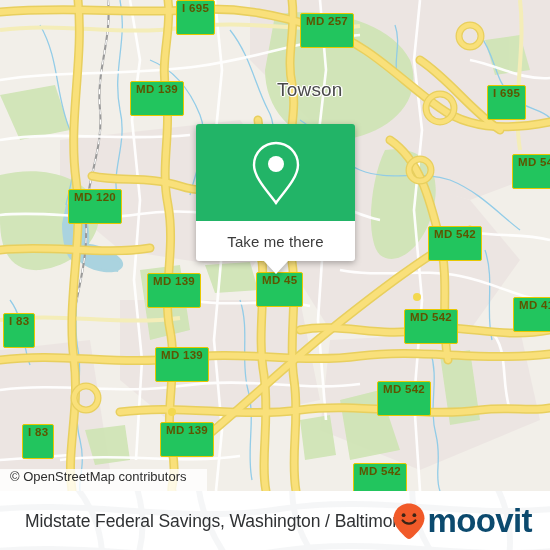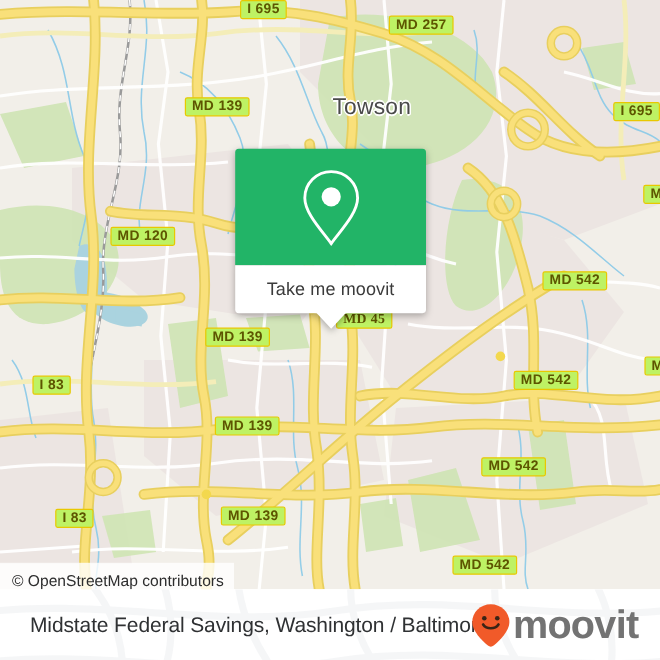--- a/index.html
+++ b/index.html
@@ -37,35 +37,34 @@
     position: absolute;
     left: 0;
     top: 0;
     display: block;
   }
 
   
   .shield {
     position: absolute;
     box-sizing: border-box;
-    background: #bef264;
+    background: #22c55e;
     border: 1.6px solid #e8c800;
     border-radius: 2px;
     color: #6b6000;
     font-family: "Liberation Sans", sans-serif;
     font-weight: bold;
     font-size: 11.5px;
     line-height: 15px;
-    height: 16px;
+    height: 35px;
     padding: 0 5px;
     white-space: nowrap;
     letter-spacing: .3px;
     text-align: center;
     color: #5d5500;
-    margin-left: 24px;
   }
   .shield.under {
     z-index: 2;
   }
 
   .city-label {
     position: absolute;
     font-family: "Liberation Sans", sans-serif;
     font-size: 19px;
     color: #4a4a4a;
@@ -122,23 +121,23 @@
     border-right: 13px solid transparent;
     border-top: 14px solid #ffffff;
   }
 
   
   .attribution {
     position: absolute;
     left: 0;
     bottom: 0;
     height: 22px;
-    padding: 0 8px 0 10px;
+    padding: 0 20px 0 10px;
     display: flex;
-    align-items: flex-end;
+    align-items: flex-start;
     background: rgba(255,255,255,.80);
     z-index: 15;
   }
   .attribution span {
     font-family: "Liberation Sans", sans-serif;
     font-size: 13px;
     color: #2d2d2d;
     white-space: nowrap;
   }
 
@@ -175,21 +174,21 @@
     top: 50%;
     transform: translateY(-50%);
     display: flex;
     align-items: center;
   }
   .brand-word {
     font-family: "Liberation Sans", sans-serif;
     font-weight: bold;
     font-size: 33px;
     line-height: 33px;
-    color: #737373;
+    color: #0c4a6e;
     letter-spacing: -.6px;
     margin-left: 1px;
   }
 </style>
 </head>
 <body>
 
 <div id="app">
 
   <div class="map">
@@ -347,40 +346,40 @@
 
     <div class="city-label" style="left:277px; top:79px;">Towson</div>
 
     <div class="shield" style="left:176px; top:0px;">I 695</div>
     <div class="shield" style="left:300px; top:13px;">MD 257</div>
     <div class="shield" style="left:130px; top:81px;">MD 139</div>
     <div class="shield" style="left:487px; top:85px;">I 695</div>
     <div class="shield" style="left:512px; top:154px;">MD 542</div>
     <div class="shield" style="left:68px;  top:189px;">MD 120</div>
     <div class="shield" style="left:428px; top:226px;">MD 542</div>
-    <div class="shield under" style="left:256px; top:258px;font-family:Liberation Serif, serif;">MD 45</div>
+    <div class="shield under" style="left:256px; top:272px;">MD 45</div>
     <div class="shield" style="left:147px; top:273px;">MD 139</div>
     <div class="shield" style="left:404px; top:309px;">MD 542</div>
     <div class="shield" style="left:513px; top:297px;">MD 41</div>
     <div class="shield" style="left:155px; top:347px;">MD 139</div>
     <div class="shield" style="left:377px; top:381px;">MD 542</div>
     <div class="shield" style="left:3px;   top:313px;">I 83</div>
     <div class="shield" style="left:22px;  top:424px;">I 83</div>
     <div class="shield" style="left:160px; top:422px;">MD 139</div>
     <div class="shield" style="left:353px; top:463px;">MD 542</div>
 
     <div class="callout">
       <div class="callout-body">
         <svg class="callout-pin" width="54" height="66" viewBox="0 0 54 66">
           <path d="M27 3 C14.8 3 5 12.8 5 25 C5 38 20 53 27 63 C34 53 49 38 49 25 C49 12.8 39.2 3 27 3 Z" fill="none" stroke="#ffffff" stroke-width="2.4"></path>
           <circle cx="27" cy="24" r="8" fill="#ffffff"></circle>
         </svg>
       </div>
       <div class="callout-foot">
-        <span>Take me moovit</span>
+        <span>Take me there</span>
       </div>
       <div class="callout-tail"></div>
     </div>
 
     <div class="attribution">
       <span>© OpenStreetMap contributors</span>
     </div>
   </div>
 
   <div class="footer">

